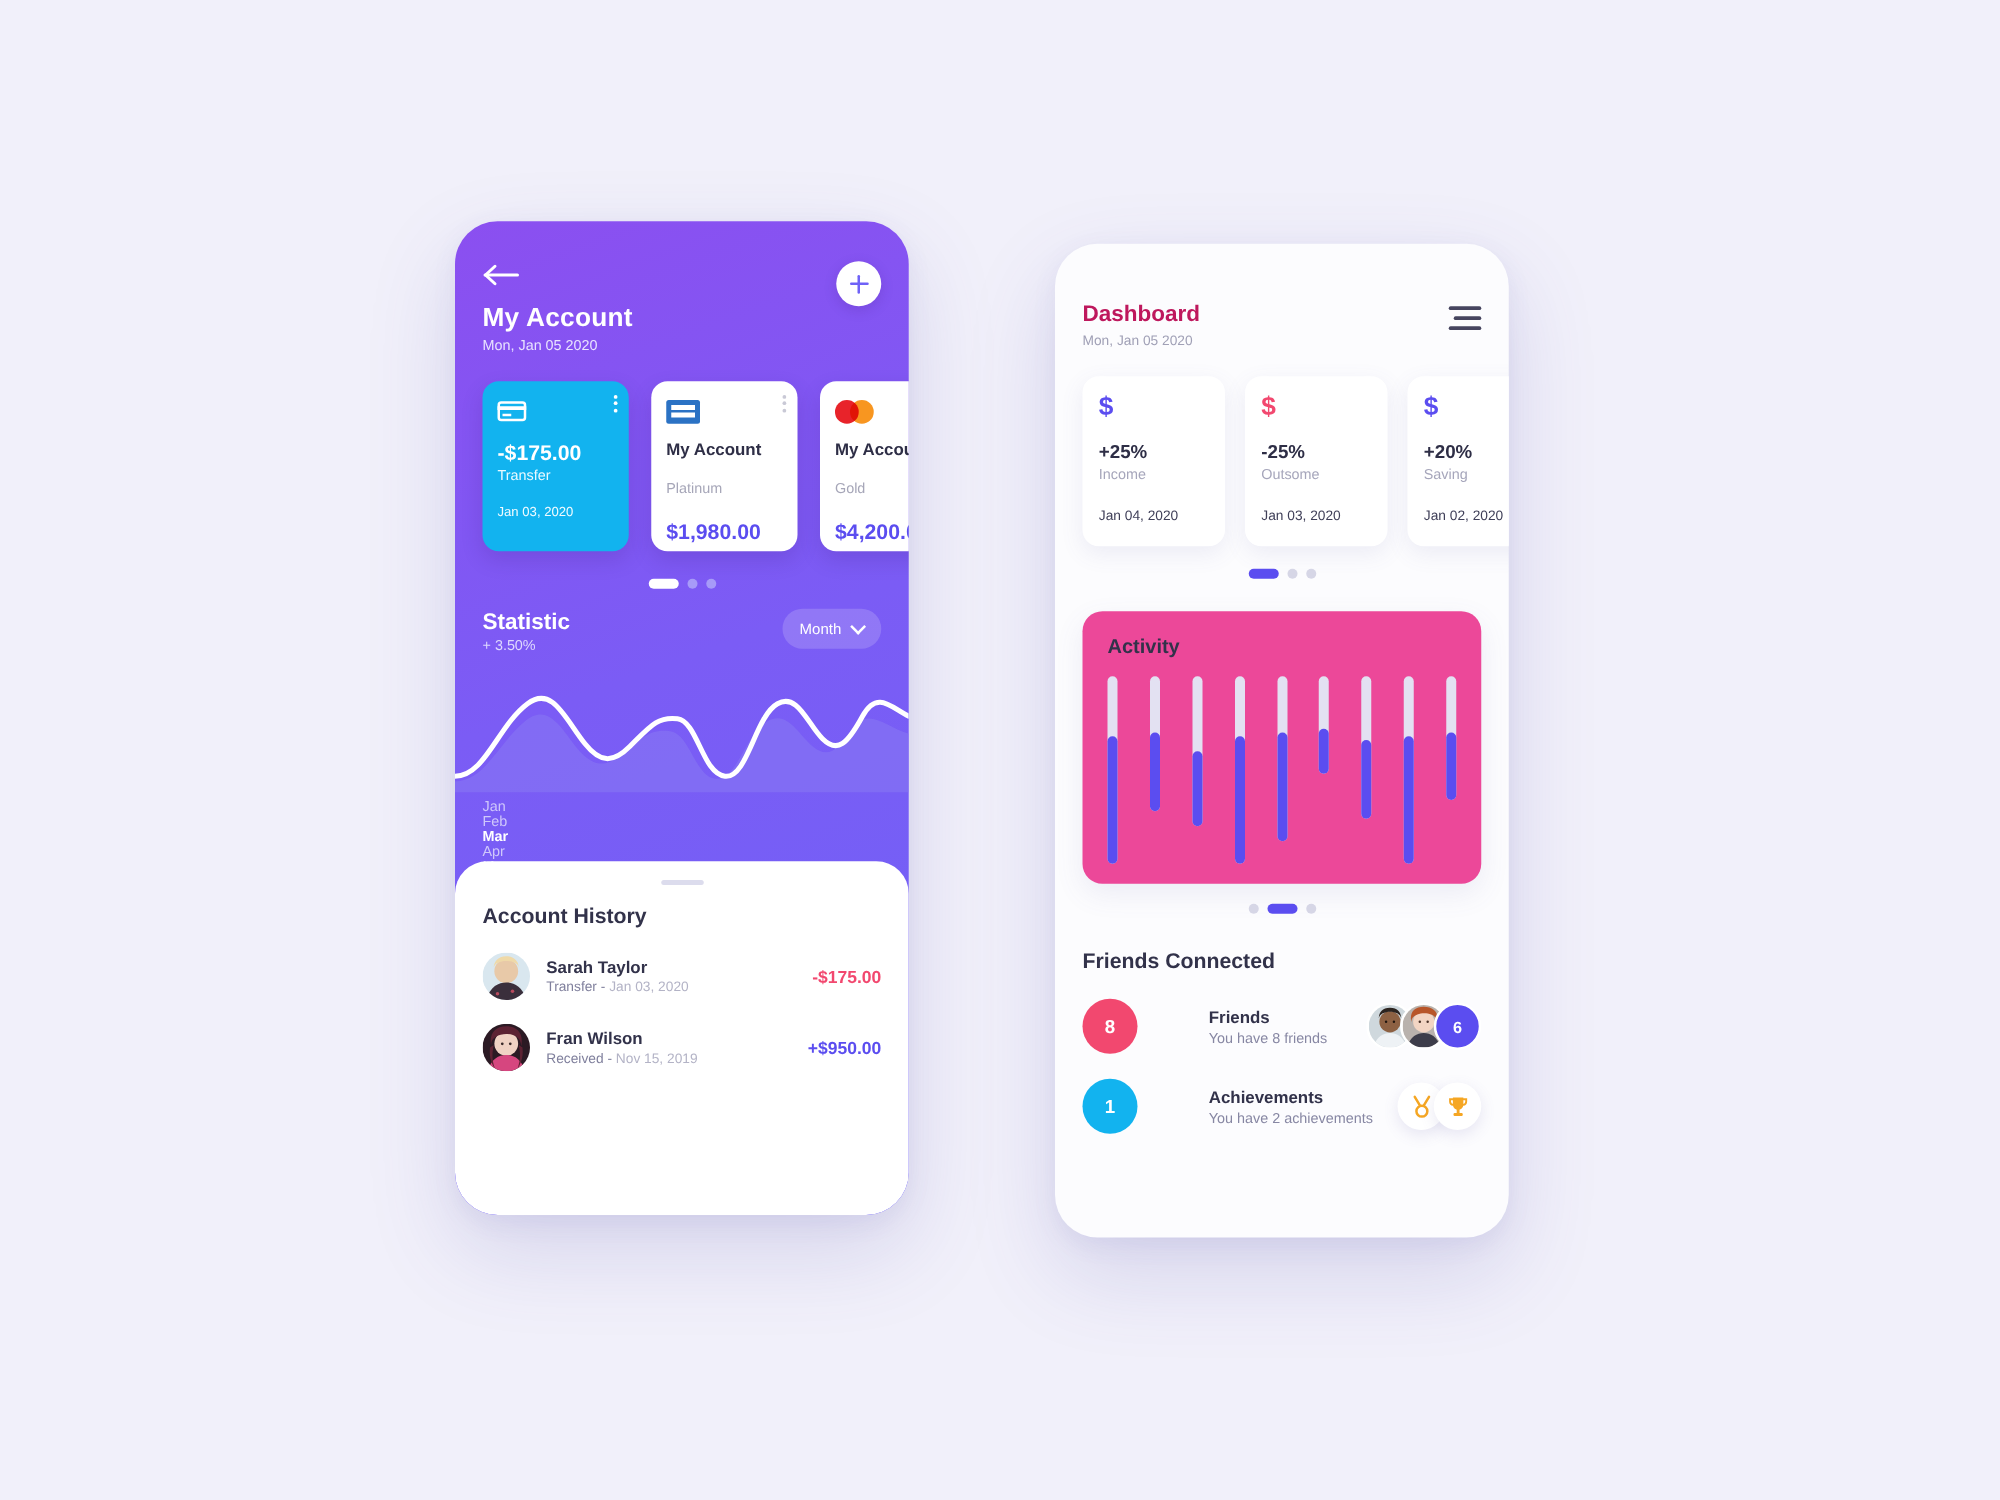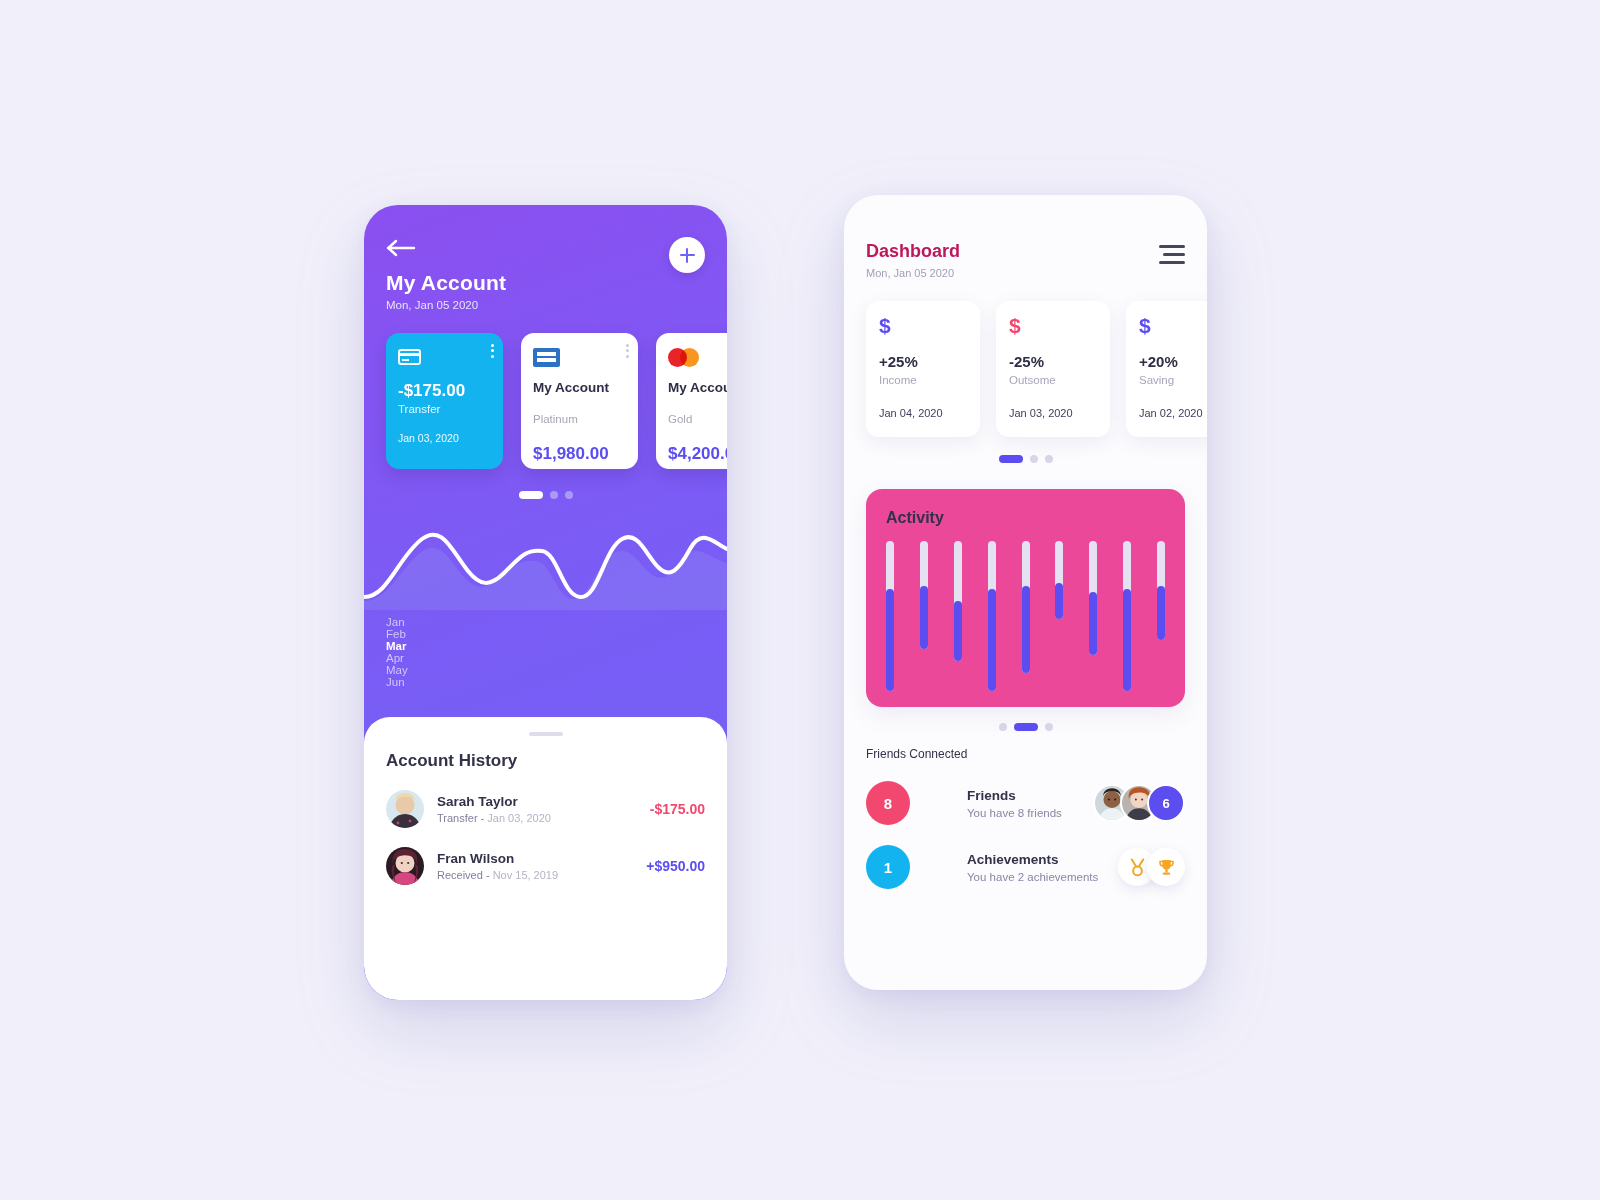--- a/index.html
+++ b/index.html
@@ -12,21 +12,21 @@
   .stage { position: relative; width: 1600px; height: 1200px; }
 
   
   .phone {
     position: absolute;
     width: 363px; height: 795px;
     border-radius: 34px;
     overflow: hidden;
     box-shadow: 0 28px 70px rgba(90,85,170,0.18), 0 6px 20px rgba(90,85,170,0.08);
   }
-  #phone-left  { left: 364px; top: 205px; background: linear-gradient(160deg,#8b4ff0 0%, #7b5cf5 45%, #6f62f7 100%); }
+  #phone-left  { left: 364px; top: 177px; background: linear-gradient(160deg,#8b4ff0 0%, #7b5cf5 45%, #6f62f7 100%); }
   #phone-right { left: 844px; top: 195px; background: #fcfcfe; }
 
   
   .lp-header { position: relative; padding: 32px 22px 0 22px; color: #fff; }
   .back-arrow { width: 30px; height: 22px; position: relative; cursor: pointer; }
   .back-arrow svg { display: block; }
   .plus-btn {
     position: absolute; right: 22px; top: 32px;
     width: 36px; height: 36px; border-radius: 50%;
     background: #fff; display: flex; align-items: center; justify-content: center;
@@ -142,21 +142,21 @@
   .activity-card {
     margin-top: 26px; background:#ec4899; border-radius: 16px;
     padding: 20px 20px 18px 20px; height: 218px;
     box-shadow: 0 8px 22px rgba(100,95,170,.10);
   }
   .activity-title { font-size: 16px; font-weight: bold; color: #32324a; }
   .bars { display:flex; align-items:flex-start; justify-content:space-between; height: 150px; margin-top: 14px; }
   .bar { width: 8px; border-radius: 4px; background: #e3e1f2; position: relative; }
   .bar span { position:absolute; left:0; width: 8px; border-radius: 4px; background:#5b4df0; bottom: 0; }
 
-  .fc-title { font-size: 12px; font-weight: normal; color: #32324a; margin-top: 16px; }
+  .fc-title { font-size: 17px; font-weight: bold; color: #32324a; margin-top: 28px; }
   .fc-row { display:flex; align-items:center; margin-top: 20px; }
   .fc-badge {
     width: 44px; height: 44px; border-radius: 50%; flex:0 0 auto;
     display:flex; align-items:center; justify-content:center;
     color:#fff; font-size: 15px; font-weight: bold;
   }
   .fc-mid { flex: 1 1 auto; padding-left: 15px; min-width:0;margin-left:42px; }
   .fc-name { font-size: 13.5px; font-weight: bold; color: #32324a; }
   .fc-sub  { font-size: 11.5px; color: #8787a3; margin-top: 4px; }
   .fc-right { display:flex; align-items:center; flex:0 0 auto; }
@@ -241,20 +241,30 @@
       </div>
 
     </div>
 
     <div class="pager on-purple">
       <i class="wide active"></i>
       <i></i>
       <i></i>
     </div>
 
+    <div class="stat-head">
+      <div>
+        <div class="stat-title">Statistic</div>
+        <div class="stat-delta">+ 3.50%</div>
+      </div>
+      <div class="month-btn">
+        <span>Month</span>
+        <span class="chev"></span>
+      </div>
+    </div>
 
     <div class="stat-chart">
       <svg viewBox="0 0 363 105" preserveAspectRatio="none" aria-hidden="true">
         <path d="M0,96 C24,96 34,66 56,48 C74,33 84,52 98,70 C110,84 120,86 134,74 C150,61 156,54 172,56 C188,58 192,92 208,94 C226,96 232,58 250,48 C266,39 274,58 286,68 C298,78 306,72 318,54 C330,36 344,52 363,58 L363,105 L0,105 Z" fill="#8878f2" opacity="0.55"></path>
         <path d="M0,92 C24,92 34,52 58,34 C78,19 88,46 104,66 C116,81 126,82 140,68 C156,52 162,44 178,46 C194,48 198,90 216,92 C234,94 240,44 258,34 C274,25 282,50 294,62 C306,74 314,66 326,44 C338,22 350,38 363,44" stroke="#ffffff" stroke-width="4" fill="none" stroke-linecap="round" stroke-linejoin="round"></path>
       </svg>
     </div>
 
     <div class="months">
       <span>Jan</span>

